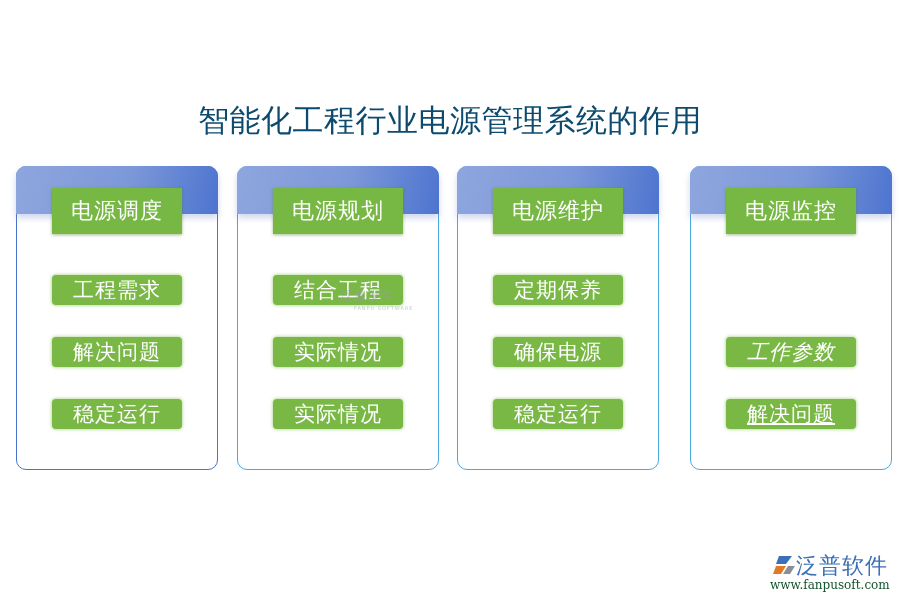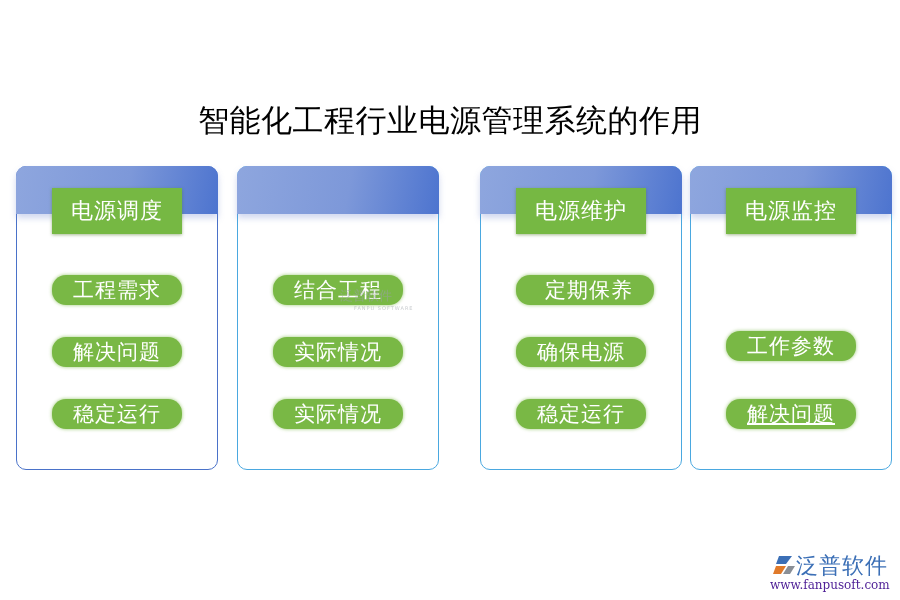--- a/index.html
+++ b/index.html
@@ -1,78 +1,79 @@
 <!DOCTYPE html>
 <html><head>
 <meta charset="utf-8">
 <style>
   html,body{margin:0;padding:0;}
   body{width:900px;height:600px;background:#ffffff;position:relative;overflow:hidden;
        font-family:"DejaVu Serif","Liberation Serif",serif;}
   .title{position:absolute;left:0;top:100px;width:900px;text-align:center;
-         font-size:31px;color:#000000;letter-spacing:0.5px;line-height:40px;}
+         font-size:31px;color:#0c4a6e;letter-spacing:0.5px;line-height:40px;}
   .card{position:absolute;top:166px;width:202px;height:304px;border-radius:10px;
         background:#fff;box-sizing:border-box;overflow:visible;}
   .card-border{position:absolute;inset:0;border-radius:10px;border:1.5px solid #4aa8e0;box-sizing:border-box;}
   .card.first .card-border{border-color:#4a72c9;}
   .card-head{position:absolute;left:0;top:0;width:100%;height:48px;border-radius:10px 10px 0 0;
              background:linear-gradient(100deg,#8ea6de 0%,#7d98d9 55%,#4d74cf 100%);
              box-shadow:0 4px 6px rgba(120,140,210,0.35);}
   .head-tag{position:absolute;left:36px;top:22px;width:130px;height:46px;background:#76b843;
             color:#fff;font-size:22px;line-height:46px;text-align:center;
             box-shadow:0 1px 3px rgba(80,120,40,0.5);letter-spacing:1px;}
   .pill{position:absolute;left:36px;width:130px;height:30px;background:#79b845;color:#fff;
-        font-size:21px;line-height:30px;text-align:center;border-radius:14px;
+        font-size:21px;line-height:30px;text-align:center;border-radius:4px;
         box-shadow:0 0 3px 1px rgba(121,184,69,0.45);letter-spacing:1px;}
   .watermark{position:absolute;left:340px;top:287px;color:#9aa0a6;opacity:0.55;font-size:13px;
              font-family:"DejaVu Sans",sans-serif;pointer-events:none;}
   .watermark small{display:block;font-size:5px;letter-spacing:1px;margin-left:14px;}
   .logo{position:absolute;left:770px;top:551px;width:125px;height:46px;}
   .logo-main{position:absolute;left:26px;top:0;font-size:22px;color:#3b6fb6;
              font-family:"DejaVu Sans",sans-serif;letter-spacing:1px;}
-  .logo-url{position:absolute;left:0;top:27px;font-size:12px;color:#4c1d95;
+  .logo-url{position:absolute;left:0;top:27px;font-size:12px;color:#14532d;
             font-family:"DejaVu Serif",serif;}
   .logo-icon{position:absolute;left:2px;top:3px;width:24px;height:22px;}
 </style>
 </head>
 <body>
 
 <div class="title">智能化工程行业电源管理系统的作用</div>
 
 <div class="card first" style="left:16px;">
   <div class="card-border"></div>
   <div class="card-head"></div>
   <div class="head-tag">电源调度</div>
   <div class="pill" style="top:109px;">工程需求</div>
   <div class="pill" style="top:171px;">解决问题</div>
   <div class="pill" style="top:233px;">稳定运行</div>
 </div>
 
 <div class="card" style="left:237px;">
   <div class="card-border"></div>
   <div class="card-head"></div>
+  <div class="head-tag">电源规划</div>
   <div class="pill" style="top:109px;">结合工程</div>
   <div class="pill" style="top:171px;">实际情况</div>
   <div class="pill" style="top:233px;">实际情况</div>
 </div>
 
-<div class="card" style="left:457px;margin-left:23px;">
+<div class="card" style="left:457px;">
   <div class="card-border"></div>
   <div class="card-head"></div>
   <div class="head-tag">电源维护</div>
-  <div class="pill" style="top:109px;padding-left:8px;">定期保养</div>
+  <div class="pill" style="top:109px;">定期保养</div>
   <div class="pill" style="top:171px;">确保电源</div>
   <div class="pill" style="top:233px;">稳定运行</div>
 </div>
 
 <div class="card" style="left:678px;margin-left:12px;">
   <div class="card-border"></div>
   <div class="card-head"></div>
   <div class="head-tag">电源监控</div>
-  <div class="pill" style="top:165px;">工作参数</div>
+  <div class="pill" style="top:171px;font-style:italic;">工作参数</div>
   <div class="pill" style="top:233px;text-decoration:underline;">解决问题</div>
 </div>
 
 <div class="watermark">
   <span>泛普软件</span>
   <small>FANPU SOFTWARE</small>
 </div>
 
 <div class="logo">
   <svg class="logo-icon" viewBox="0 0 24 22">

